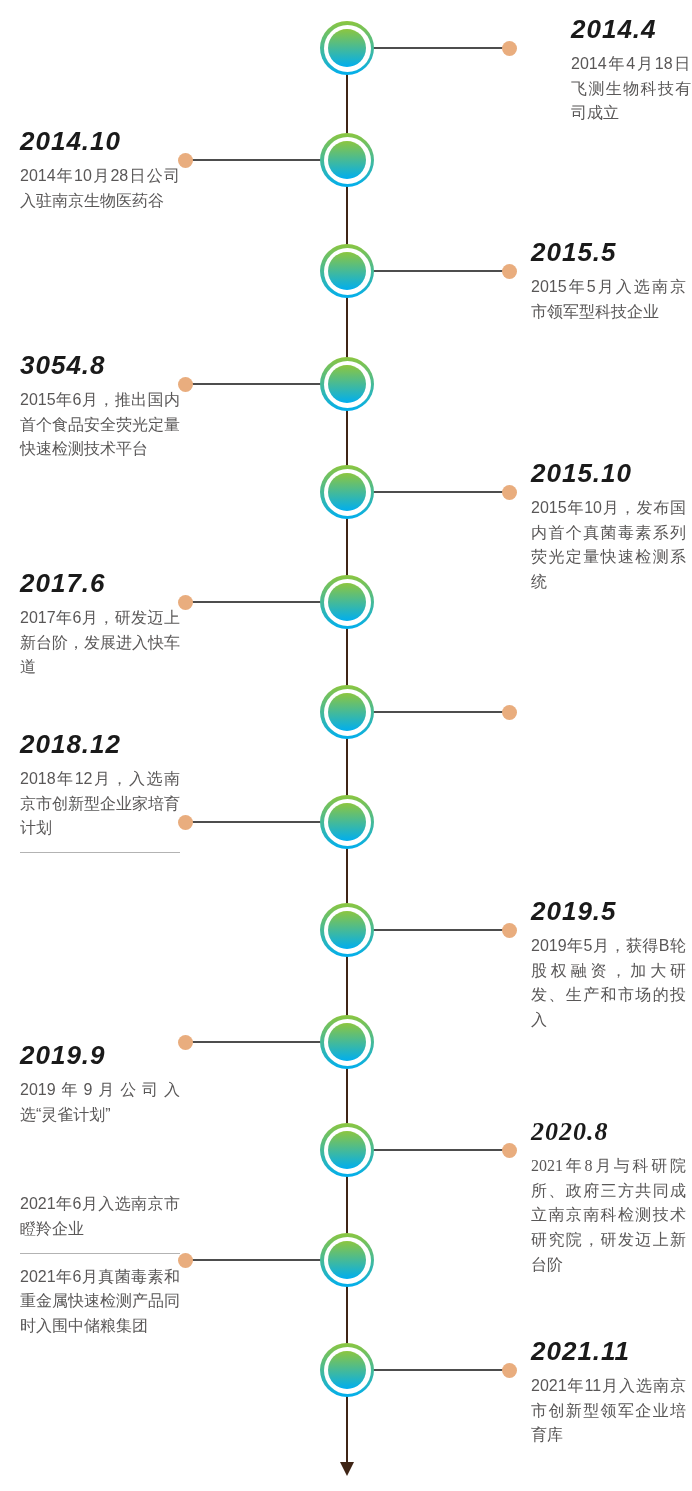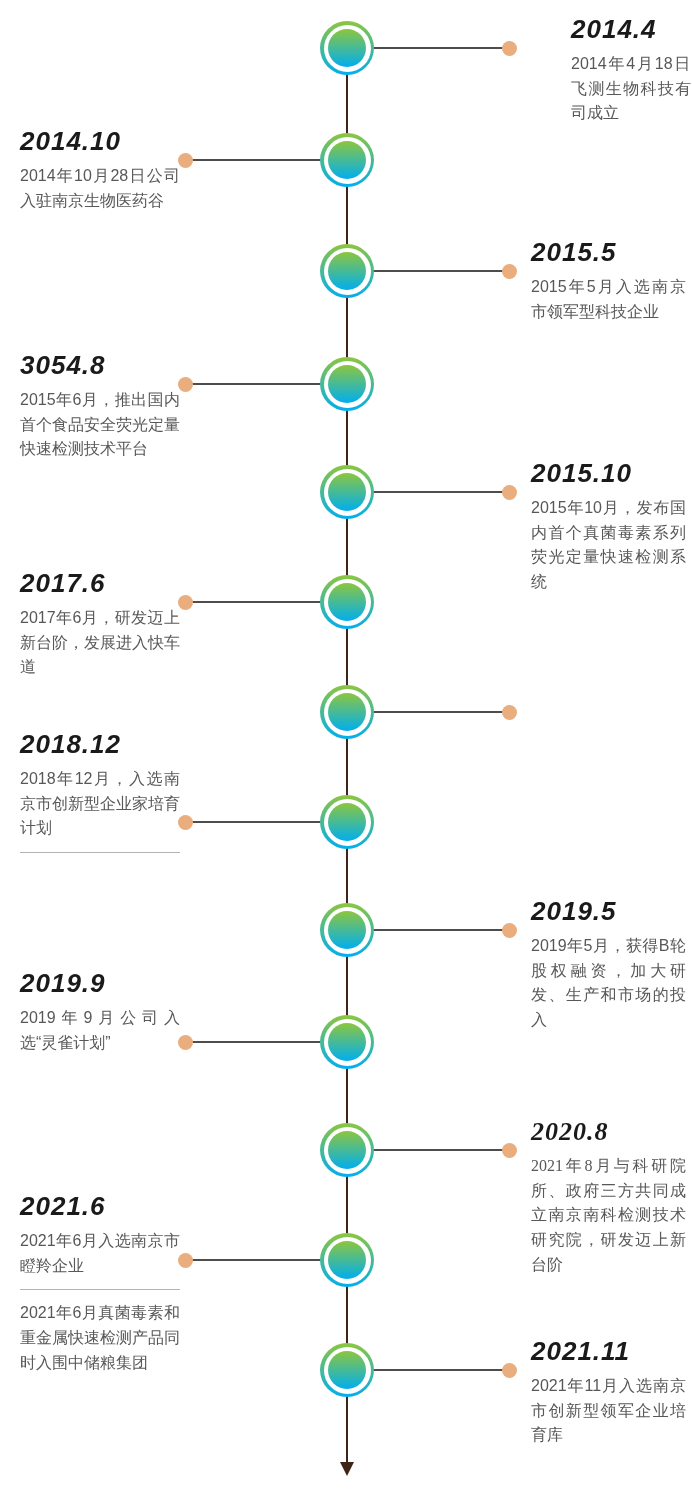--- a/index.html
+++ b/index.html
@@ -158,21 +158,21 @@
       <div class="date">2019.5</div>
       <p>2019年5月，获得B轮股权融资，加大研发、生产和市场的投入</p>
     </div>
     <div class="connector" style="top: 1041px; left: 185px; width: 162px;"></div>
     <div class="dot" style="top: 1034.5px; left: 177.5px;"></div>
     <div class="node" style="left: 320px; top: 1015px;">
       <div class="node-white">
         <div class="node-core"></div>
       </div>
     </div>
-    <div class="tb left" style="top: 969px;">
+    <div class="tb left" style="top: 1041px;">
       <div class="date">2019.9</div>
       <p>2019年9月公司入选“灵雀计划”</p>
     </div>
     <div class="connector" style="top: 1149px; left: 347px; width: 162px;"></div>
     <div class="dot" style="top: 1142.5px; left: 501.5px;"></div>
     <div class="node" style="left: 320px; top: 1123px;">
       <div class="node-white">
         <div class="node-core"></div>
       </div>
     </div>
@@ -181,21 +181,20 @@
       <p>2021年8月与科研院所、政府三方共同成立南京南科检测技术研究院，研发迈上新台阶</p>
     </div>
     <div class="connector" style="top: 1259px; left: 185px; width: 162px;"></div>
     <div class="dot" style="top: 1252.5px; left: 177.5px;"></div>
     <div class="node" style="left: 320px; top: 1233px;">
       <div class="node-white">
         <div class="node-core"></div>
       </div>
     </div>
     <div class="tb left" style="top: 1192px;">
-      <div class="date">2021.6</div>
       <p>2021年6月入选南京市瞪羚企业</p>
       <hr>
       <p>2021年6月真菌毒素和重金属快速检测产品同时入围中储粮集团</p>
     </div>
     <div class="connector" style="top: 1369px; left: 347px; width: 162px;"></div>
     <div class="dot" style="top: 1362.5px; left: 501.5px;"></div>
     <div class="node" style="left: 320px; top: 1343px;">
       <div class="node-white">
         <div class="node-core"></div>
       </div>

